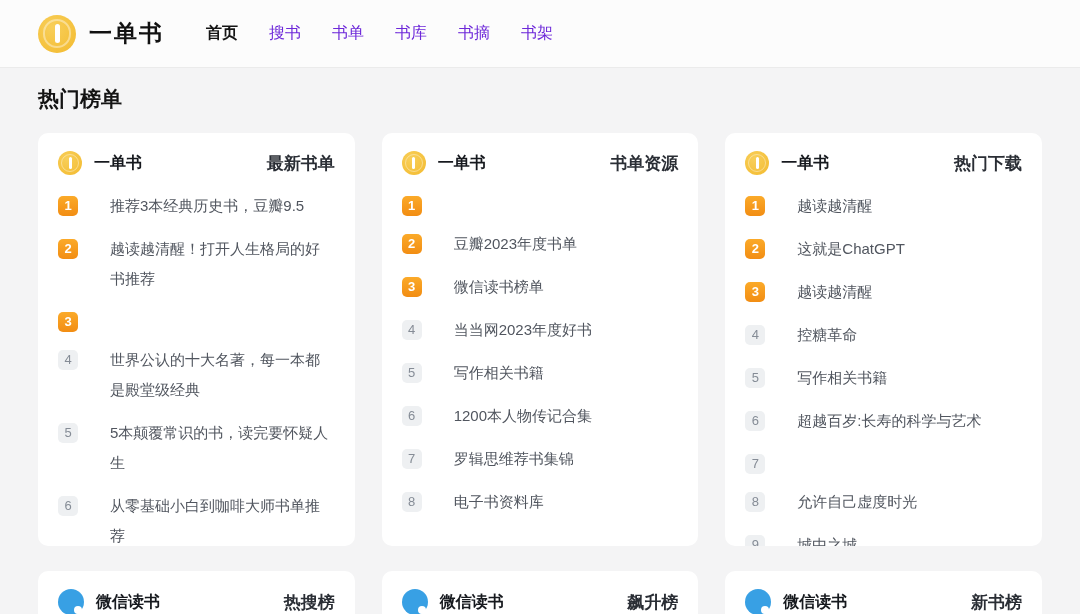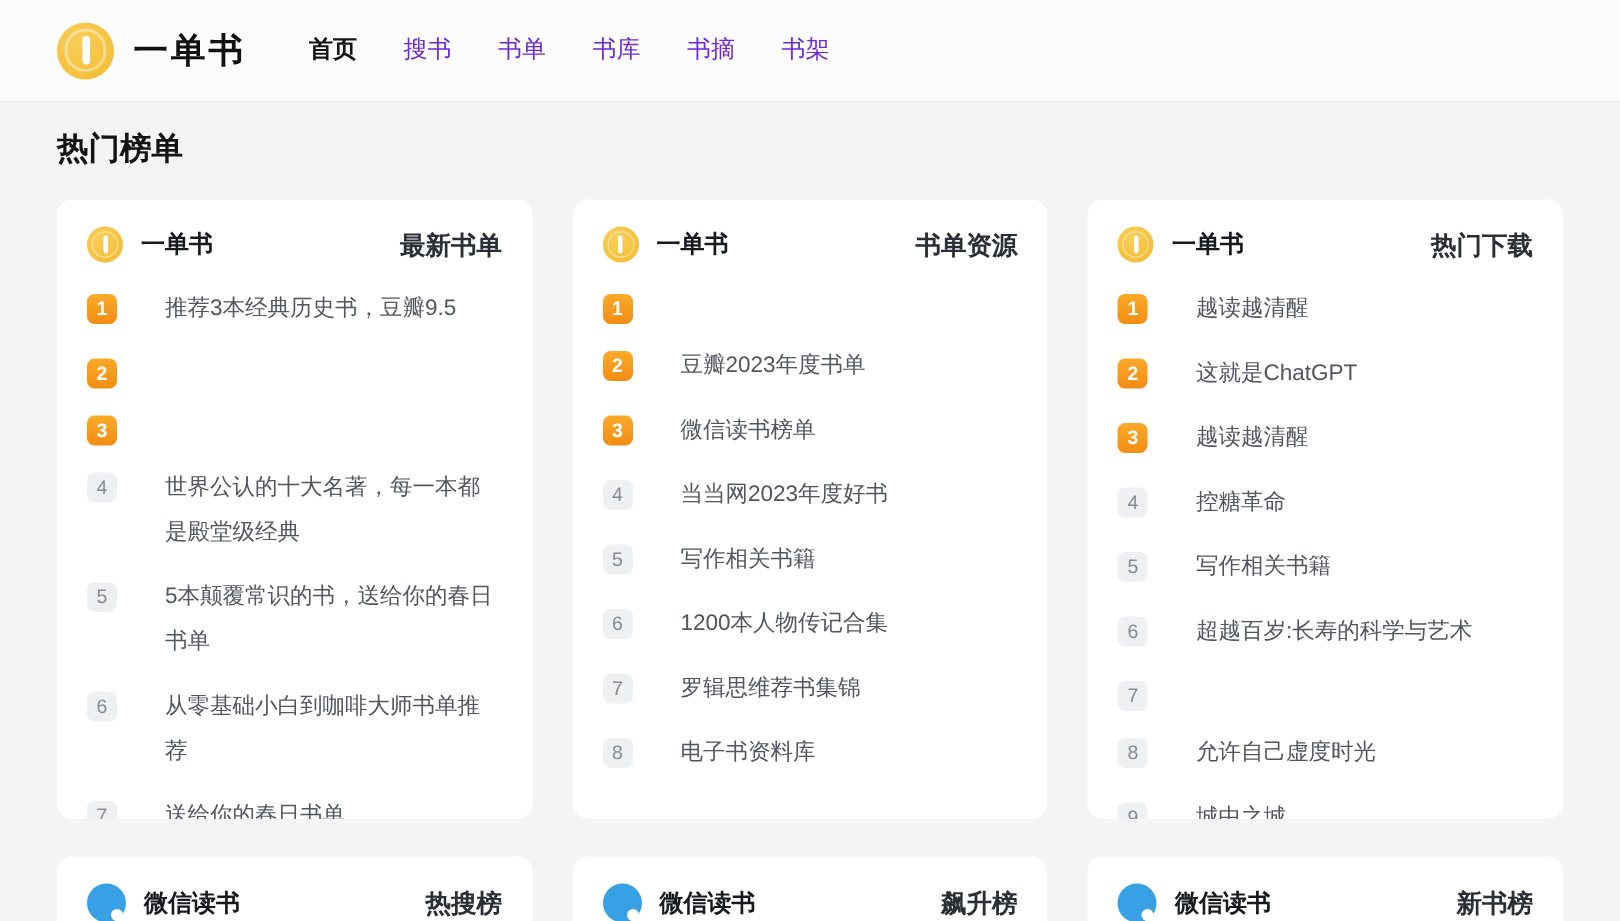--- a/index.html
+++ b/index.html
@@ -117,31 +117,32 @@
         <span class="card-source">一单书</span>
         <span class="card-tag">最新书单</span>
       </div>
       <ul class="rank-list">
         <li class="rank-item">
           <span class="badge top">1</span>
           <span class="item-title">推荐3本经典历史书，豆瓣9.5</span>
         </li>
         <li class="rank-item">
           <span class="badge top">2</span>
+          <span class="item-title">越读越清醒！打开人生格局的好书推荐</span>
         </li>
         <li class="rank-item">
           <span class="badge top">3</span>
         </li>
         <li class="rank-item">
           <span class="badge">4</span>
           <span class="item-title">世界公认的十大名著，每一本都是殿堂级经典</span>
         </li>
         <li class="rank-item">
           <span class="badge">5</span>
-          <span class="item-title">5本颠覆常识的书，送给你的春日书单</span>
+          <span class="item-title">5本颠覆常识的书，读完要怀疑人生</span>
         </li>
         <li class="rank-item">
           <span class="badge">6</span>
           <span class="item-title">从零基础小白到咖啡大师书单推荐</span>
         </li>
         <li class="rank-item">
           <span class="badge">7</span>
           <span class="item-title">送给你的春日书单</span>
         </li>
       </ul>

